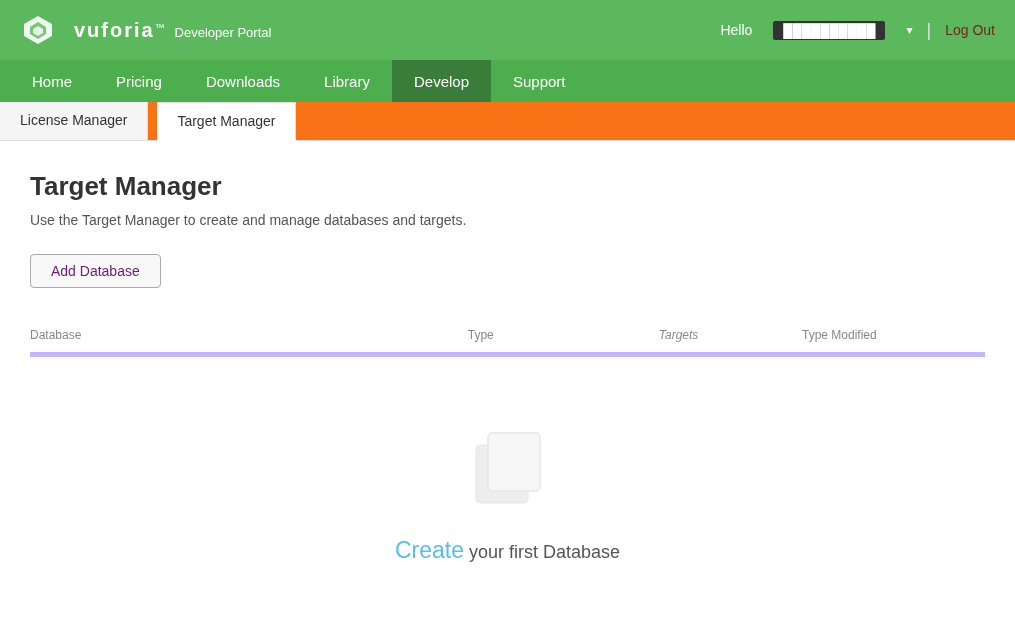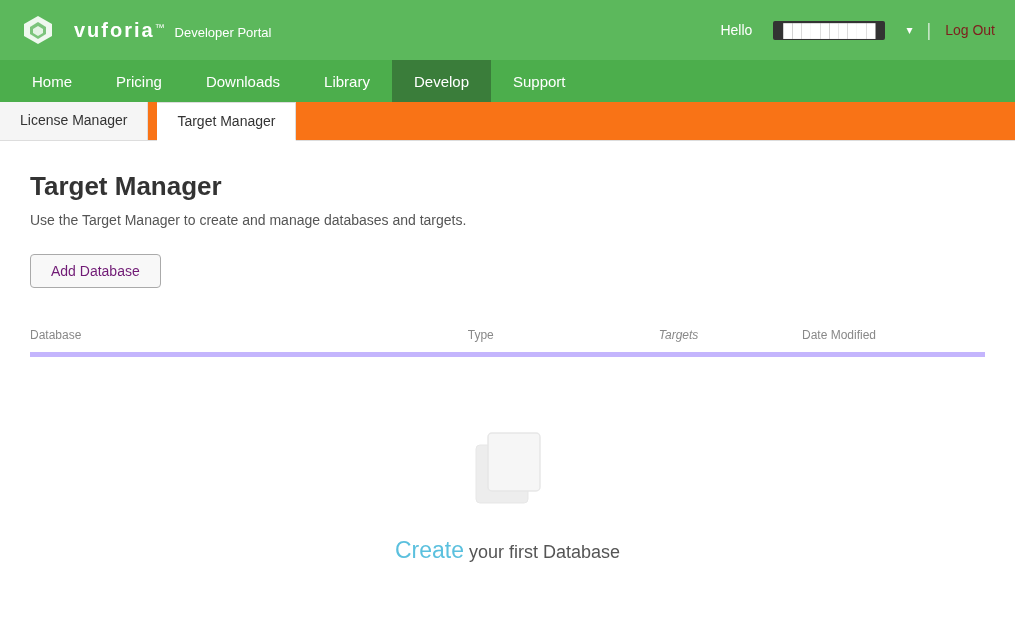--- a/index.html
+++ b/index.html
@@ -223,21 +223,21 @@
   <p class="page-description">Use the Target Manager to create and manage databases and targets.</p>
   <button class="add-db-btn">Add Database</button>
 
   
   <table class="db-table">
     <thead>
       <tr>
         <th>Database</th>
         <th>Type</th>
         <th>Targets</th>
-        <th>Date Modified</th>
+        <th>Type Modified</th>
       </tr>
     </thead>
     <tbody>
     </tbody>
   </table>
 
   
   <div class="empty-state">
     <svg class="db-icon-svg" width="100" height="100" viewBox="0 0 100 100">
 

